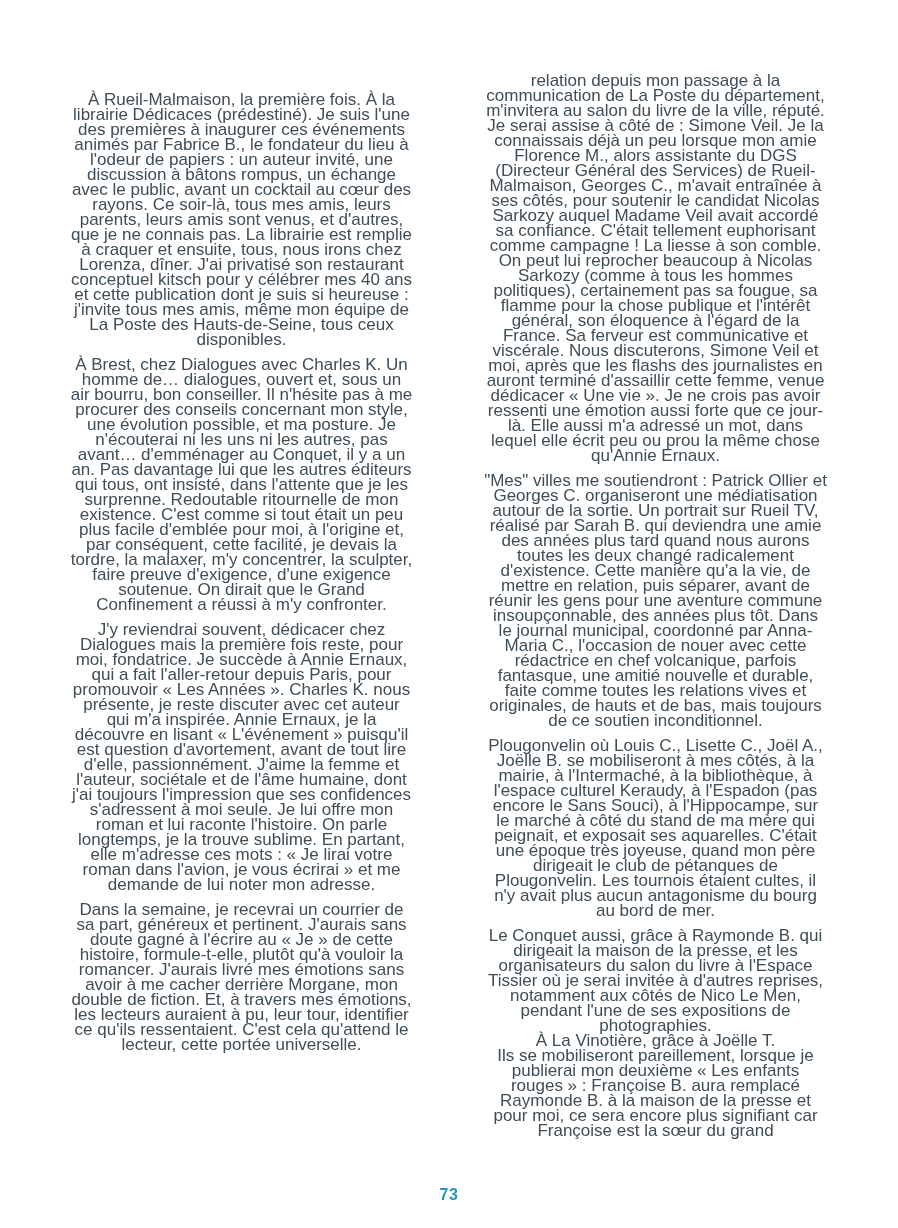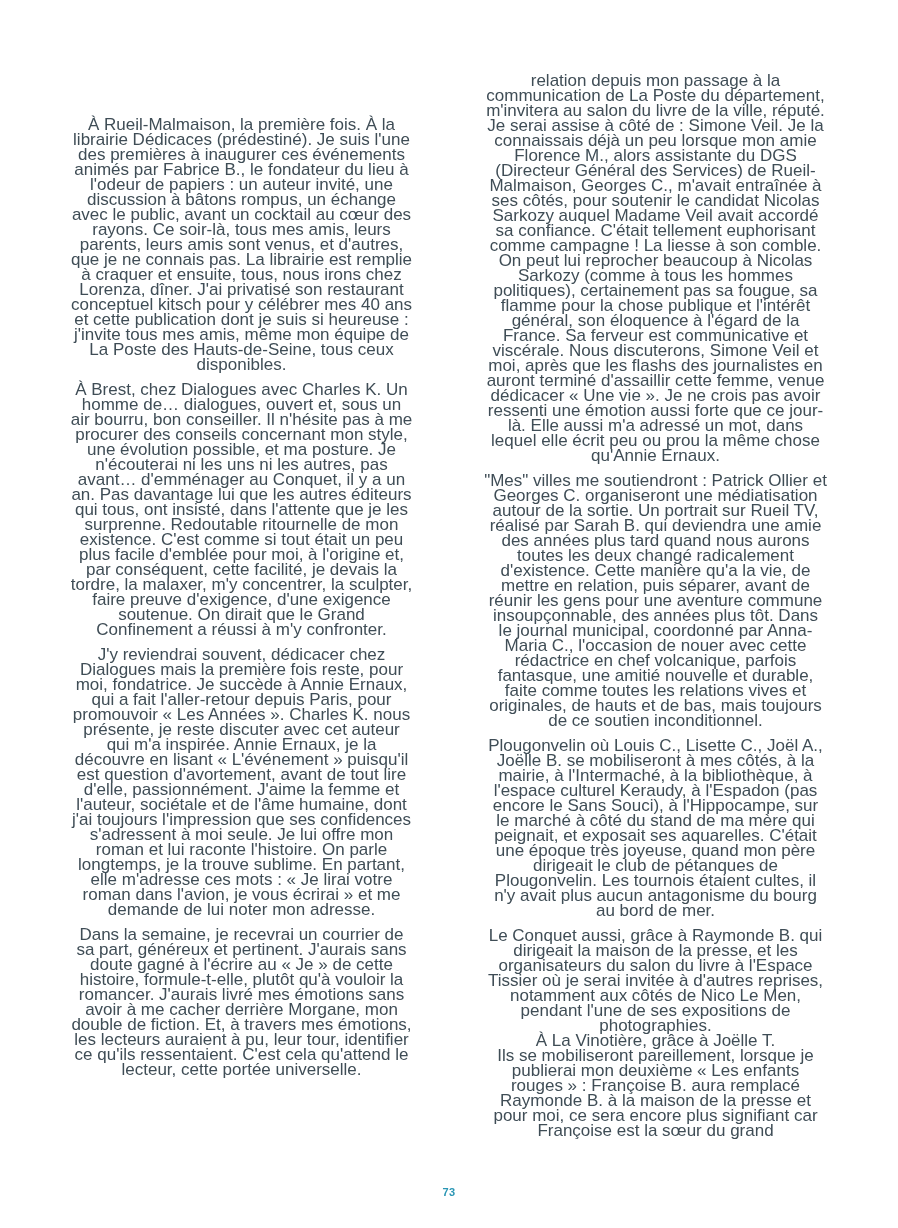--- a/index.html
+++ b/index.html
@@ -28,34 +28,34 @@
     padding: 73px 0 0 70px;
     gap: 71px;
   }
   .column {
     width: 343px;
     font-size: 17px;
     line-height: 15px;
     text-align: center;
   }
   .column-left {
-    margin-top: 44px;
+    margin-top: 19px;
   }
   .column p {
     margin: 0 0 10px 0;
     white-space: pre-line;
   }
   .page-number {
     position: absolute;
     top: 1186px;
     left: 0;
     width: 100%;
     text-align: center;
     color: var(--accent);
-    font-size: 11px;
+    font-size: 16px;
     font-weight: 700;
     letter-spacing: 0.5px;
   }
 </style>
 </head>
 <body>
 
 <div class="page">
   <div class="columns">
     <div class="column column-left">

